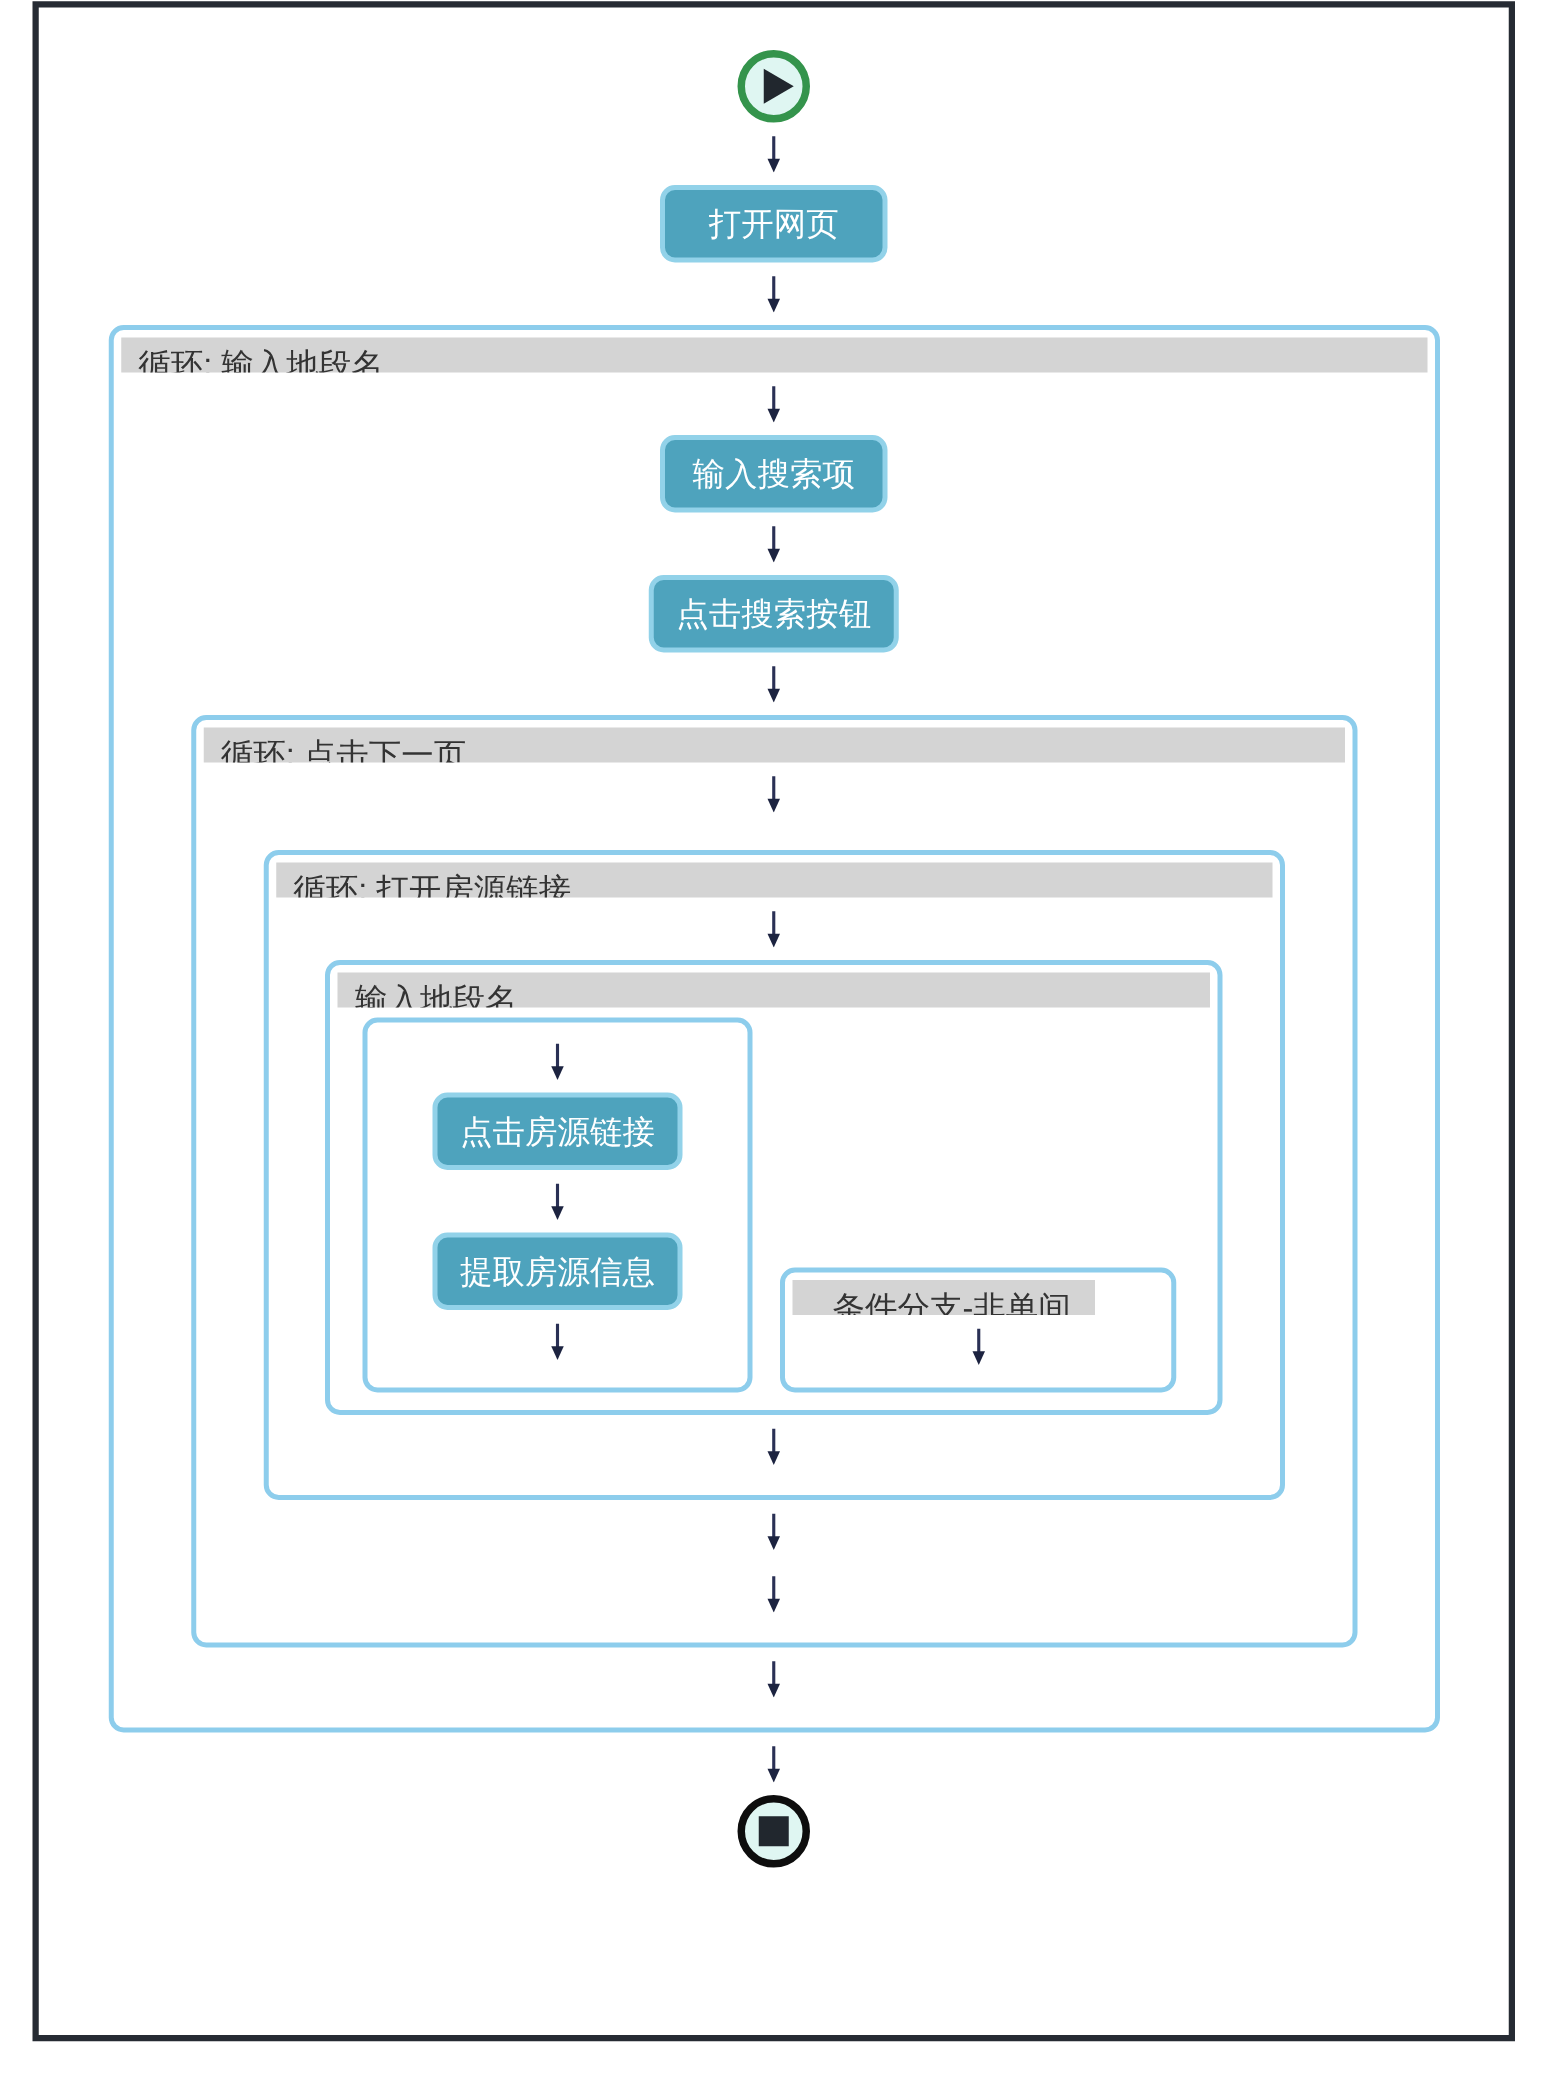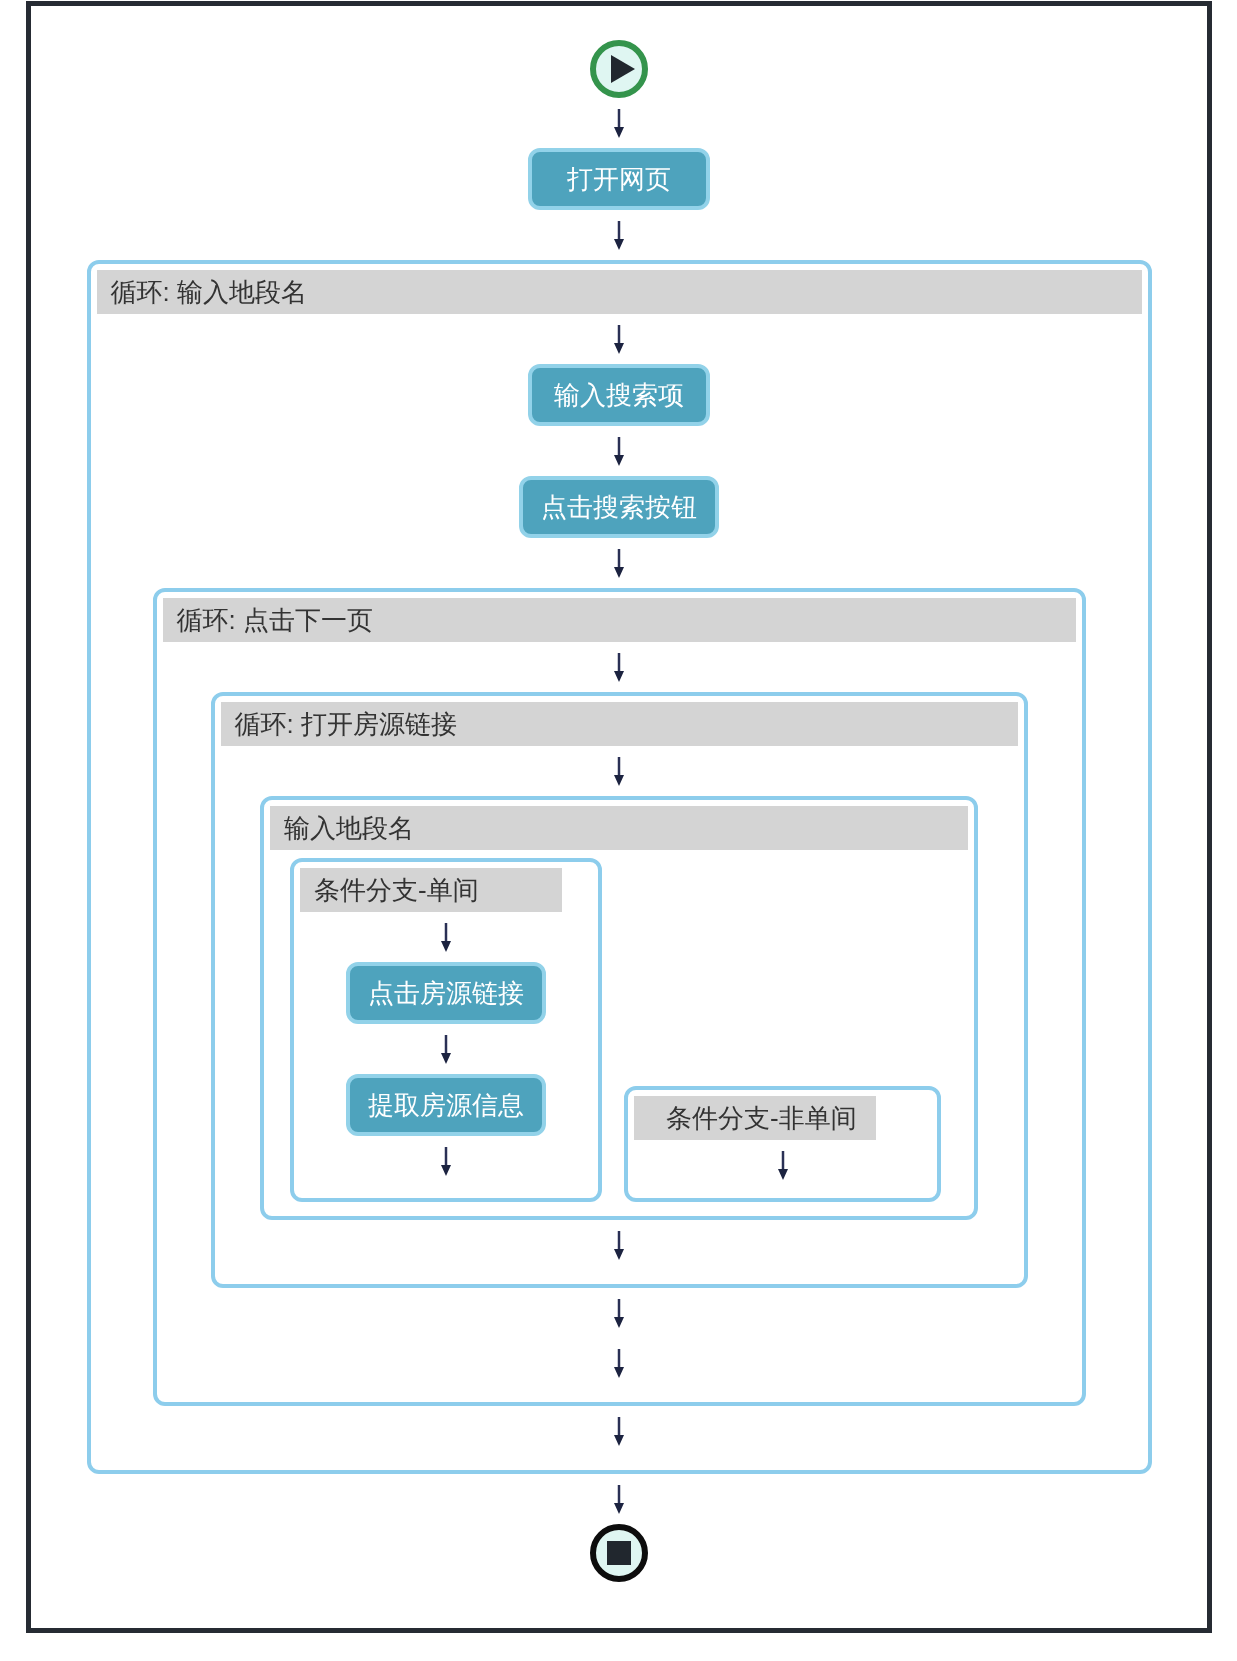--- a/index.html
+++ b/index.html
@@ -62,28 +62,28 @@
     cursor:pointer;
   }
   
   .container{
     border:4px solid var(--container-border);
     border-radius:12px;background:#ffffff;
     display:flex;flex-direction:column;align-items:center;
     padding:6px 6px 14px 6px;flex:0 0 auto;
   }
   .chdr{
-    align-self:stretch;height:44px;line-height:44px;
+    align-self:stretch;height:28px;line-height:44px;
     background:var(--header-bg);color:var(--header-text);
     font-size:26px;padding-left:14px;text-align:left;
     white-space:nowrap;overflow:hidden;cursor:pointer;
   }
   .w-loop1{width:1065px;}
   .w-loop2{width:933px;}
-  .w-loop3{width:817px;}
+  .w-loop3{width:817px;margin-top:20px;}
   .w-cond{width:718px;}
   .branches{
     align-self:stretch;display:flex;align-items:flex-end;
     margin-top:8px;padding-left:20px;gap:22px;
   }
   .branch{padding:6px 6px 12px 6px;}
   .w-br1{width:312px;}
   .w-br2{width:317px;padding-bottom:8px;}
   .br-hdr{align-self:flex-start;}
   .w-br1 .br-hdr{width:262px;}
@@ -162,21 +162,20 @@
                 <polygon points="2,19 7,30 12,19" fill="#1c2340"></polygon>
               </svg>
           </div>
 
           <div class="container w-cond">
             <div class="chdr">输入地段名</div>
 
             <div class="branches">
 
               <div class="container branch w-br1">
-                <div class="chdr br-hdr">条件分支-单间</div>
 
                 <div class="arrow">
                   <svg width="14" height="30" viewBox="0 0 14 30">
                       <line x1="7" y1="1" x2="7" y2="21" stroke="#2a3055" stroke-width="2.5"></line>
                       <polygon points="2,19 7,30 12,19" fill="#1c2340"></polygon>
                     </svg>
                 </div>
 
                 <div class="action">点击房源链接</div>
 

